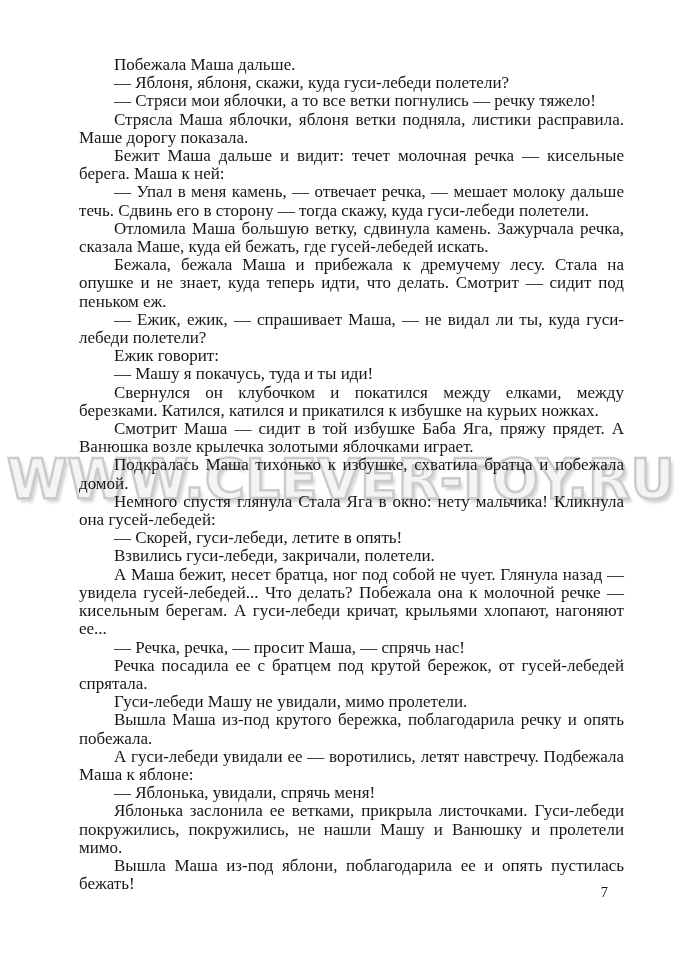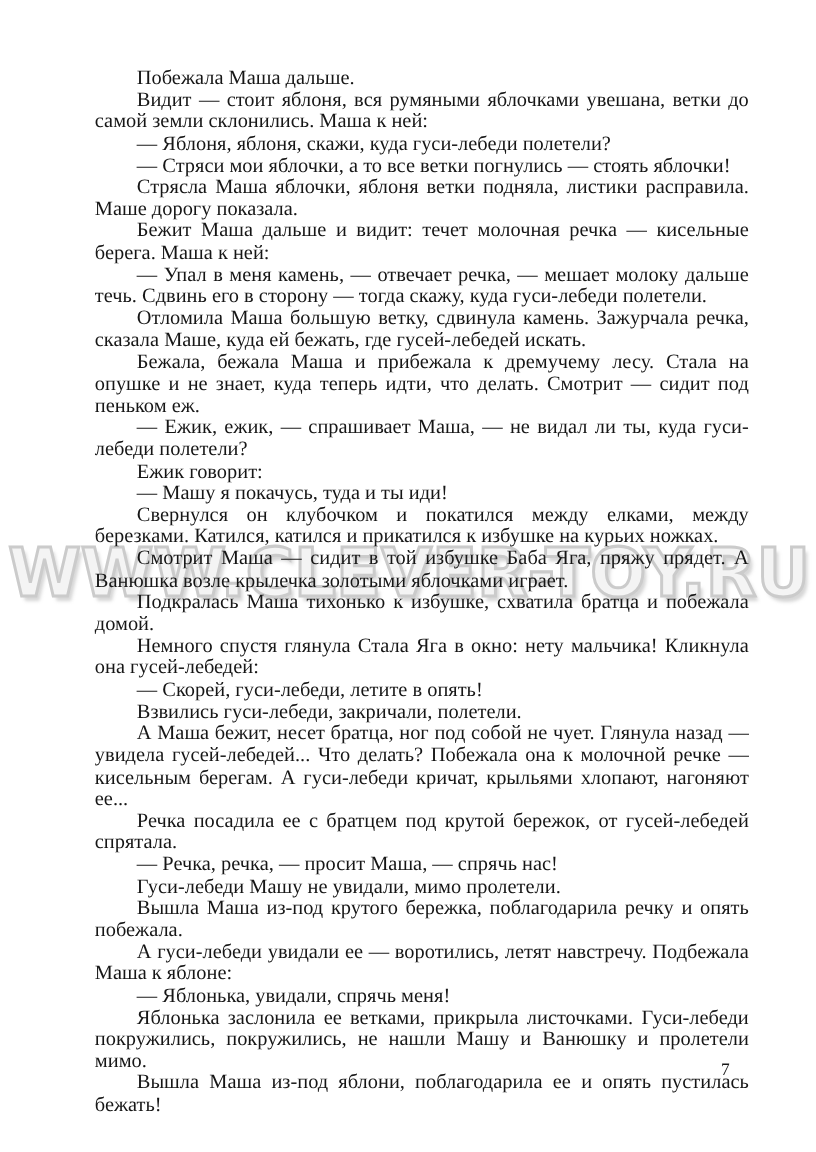--- a/index.html
+++ b/index.html
@@ -62,40 +62,39 @@
 </style>
 </head>
 <body>
 
 <div class="page">
 
   <div class="watermark">WWW.CLEVER-TOY.RU</div>
 
   <div class="story-text">
     <p>Побежала Маша дальше.</p>
-    <p>Видит — стоит яблоня, вся румяными яблочками увешана, ветки до самой земли склонились. Маша к ней:</p>
     <p>— Яблоня, яблоня, скажи, куда гуси-лебеди полетели?</p>
-    <p>— Стряси мои яблочки, а то все ветки погнулись — стоять яблочки!</p>
+    <p>— Стряси мои яблочки, а то все ветки погнулись — речку тяжело!</p>
     <p>Стрясла Маша яблочки, яблоня ветки подняла, листики расправила. Маше дорогу показала.</p>
     <p>Бежит Маша дальше и видит: течет молочная речка — кисельные берега. Маша к ней:</p>
     <p>— Упал в меня камень, — отвечает речка, — мешает молоку дальше течь. Сдвинь его в сторону — тогда скажу, куда гуси-лебеди полетели.</p>
     <p>Отломила Маша большую ветку, сдвинула камень. Зажурчала речка, сказала Маше, куда ей бежать, где гусей-лебедей искать.</p>
     <p>Бежала, бежала Маша и прибежала к дремучему лесу. Стала на опушке и не знает, куда теперь идти, что делать. Смотрит — сидит под пеньком еж.</p>
     <p>— Ежик, ежик, — спрашивает Маша, — не видал ли ты, куда гуси-лебеди полетели?</p>
     <p>Ежик говорит:</p>
     <p>— Машу я покачусь, туда и ты иди!</p>
     <p>Свернулся он клубочком и покатился между елками, между березками. Катился, катился и прикатился к избушке на курьих ножках.</p>
     <p>Смотрит Маша — сидит в той избушке Баба Яга, пряжу прядет. А Ванюшка возле крылечка золотыми яблочками играет.</p>
     <p>Подкралась Маша тихонько к избушке, схватила братца и побежала домой.</p>
     <p>Немного спустя глянула Стала Яга в окно: нету мальчика! Кликнула она гусей-лебедей:</p>
     <p>— Скорей, гуси-лебеди, летите в опять!</p>
     <p>Взвились гуси-лебеди, закричали, полетели.</p>
     <p>А Маша бежит, несет братца, ног под собой не чует. Глянула назад — увидела гусей-лебедей... Что делать? Побежала она к молочной речке — кисельным берегам. А гуси-лебеди кричат, крыльями хлопают, нагоняют ее...</p>
+    <p>— Речка, речка, — просит Маша, — спрячь нас!</p>
     <p>Речка посадила ее с братцем под крутой бережок, от гусей-лебедей спрятала.</p>
-    <p>— Речка, речка, — просит Маша, — спрячь нас!</p>
     <p>Гуси-лебеди Машу не увидали, мимо пролетели.</p>
     <p>Вышла Маша из-под крутого бережка, поблагодарила речку и опять побежала.</p>
     <p>А гуси-лебеди увидали ее — воротились, летят навстречу. Подбежала Маша к яблоне:</p>
     <p>— Яблонька, увидали, спрячь меня!</p>
     <p>Яблонька заслонила ее ветками, прикрыла листочками. Гуси-лебеди покружились, покружились, не нашли Машу и Ванюшку и пролетели мимо.</p>
     <p>Вышла Маша из-под яблони, поблагодарила ее и опять пустилась бежать!</p>
   </div>
 
   <div class="page-number">7</div>
 

